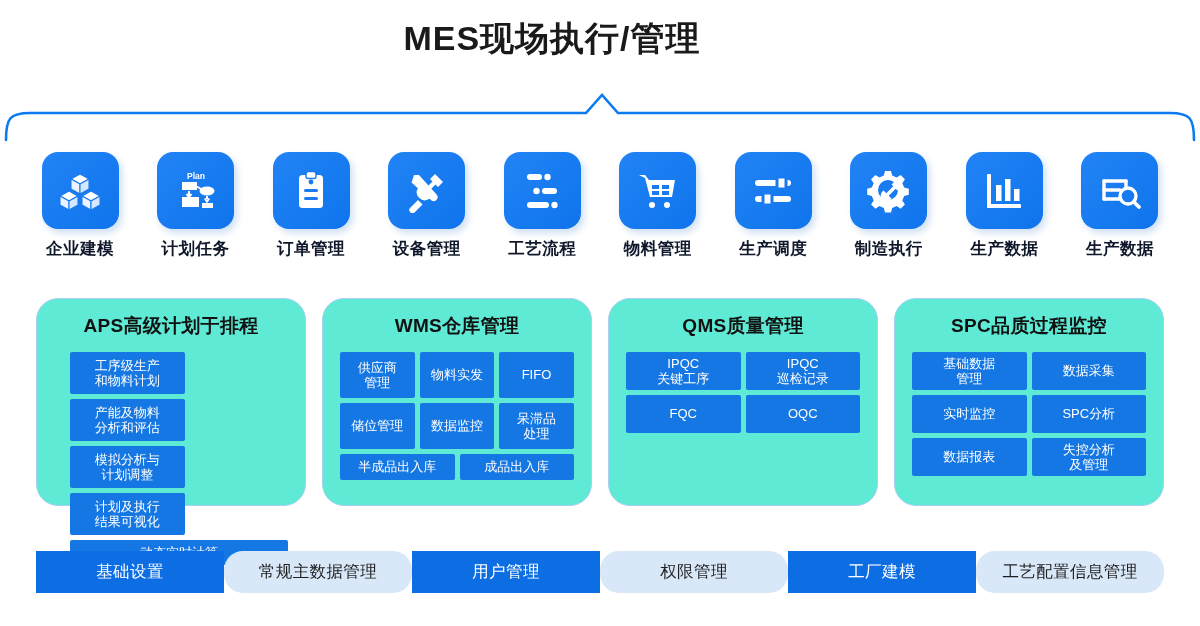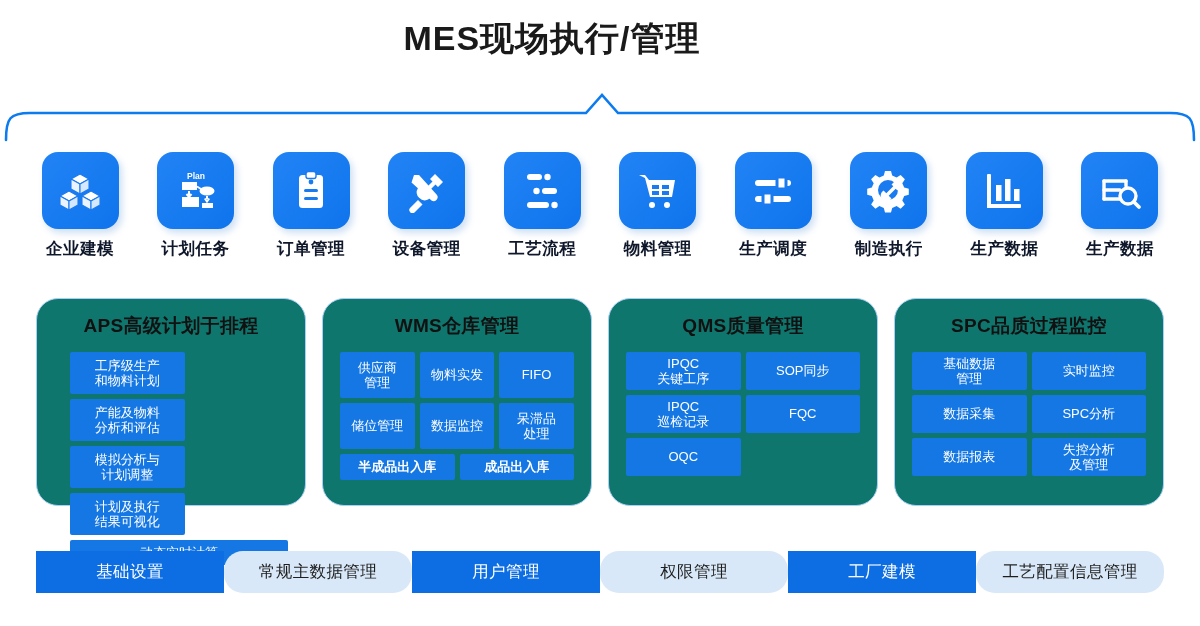--- a/index.html
+++ b/index.html
@@ -44,41 +44,41 @@
   }
 
   
   .cards{
     position:absolute;left:36px;top:298px;width:1128px;height:208px;
     display:flex;justify-content:space-between;
   }
   .card{
     width:270px;height:208px;
     border:1.4px solid #a9cff4;border-radius:22px;
-    background:#0f766e;box-sizing:border-box;
+    background:#5eead4;box-sizing:border-box;
     padding:14px 17px 0 17px;
     display:flex;flex-direction:column;align-items:center;
   }
   .card-title{
     font-size:19px;font-weight:bold;color:#111;margin-bottom:13px;
     white-space:nowrap;letter-spacing:0.3px;
   }
   .chip-grid{width:100%;display:flex;flex-wrap:wrap;gap:5px;}
   .chip{
     background:#1577e3;color:#fff;border-radius:2px;
     display:flex;align-items:center;justify-content:center;
     text-align:center;font-size:13px;line-height:1.18;
     box-sizing:border-box;padding:3px 2px;
   }
   
   .grid-aps .chip{width:calc(50% - 2.5px);height:42px;margin-left:16px;}
   .grid-aps .chip.wide{width:100%;height:25px;}
   
   .grid-wms .chip{width:calc(33.333% - 3.4px);height:46px;}
-  .grid-wms .chip.half{width:calc(50% - 2.5px);height:26px;font-weight:bold;}
+  .grid-wms .chip.half{width:calc(50% - 2.5px);height:26px;}
   
   .grid-qms .chip{width:calc(50% - 2.5px);height:38px;}
   
   .grid-spc .chip{width:calc(50% - 2.5px);height:38px;}
 
   
   .bottom-bar{
     position:absolute;left:36px;top:551px;width:1128px;height:42px;
     display:flex;
   }
@@ -289,33 +289,32 @@
         <div class="chip">呆滞品<br>处理</div>
         <div class="chip half">半成品出入库</div>
         <div class="chip half">成品出入库</div>
       </div>
     </div>
 
     <div class="card">
       <div class="card-title">QMS质量管理</div>
       <div class="chip-grid grid-qms">
         <div class="chip">IPQC<br>关键工序</div>
-        <div class="chip">SOP同步</div>
         <div class="chip">IPQC<br>巡检记录</div>
         <div class="chip">FQC</div>
         <div class="chip">OQC</div>
       </div>
     </div>
 
     <div class="card">
       <div class="card-title">SPC品质过程监控</div>
       <div class="chip-grid grid-spc">
         <div class="chip">基础数据<br>管理</div>
+        <div class="chip">数据采集</div>
         <div class="chip">实时监控</div>
-        <div class="chip">数据采集</div>
         <div class="chip">SPC分析</div>
         <div class="chip">数据报表</div>
         <div class="chip">失控分析<br>及管理</div>
       </div>
     </div>
 
   </div>
 
   <div class="bottom-bar">
     <div class="seg on">基础设置</div>

